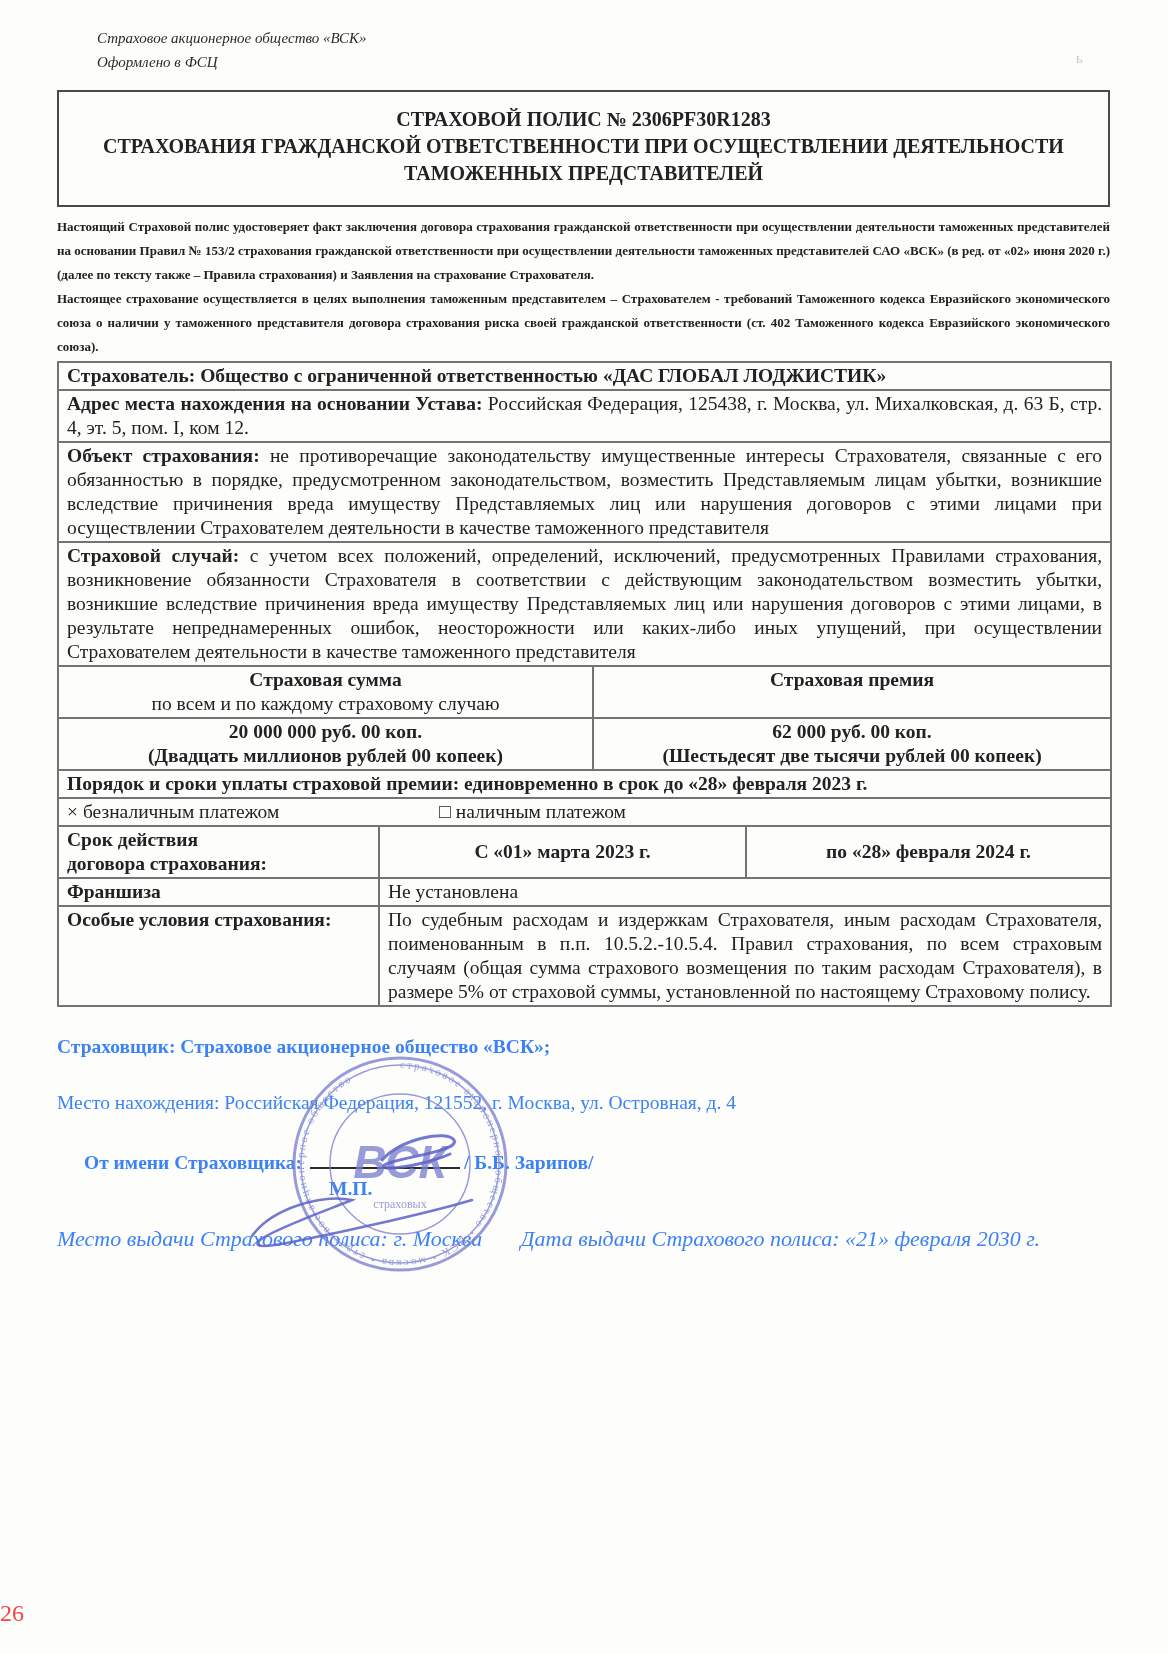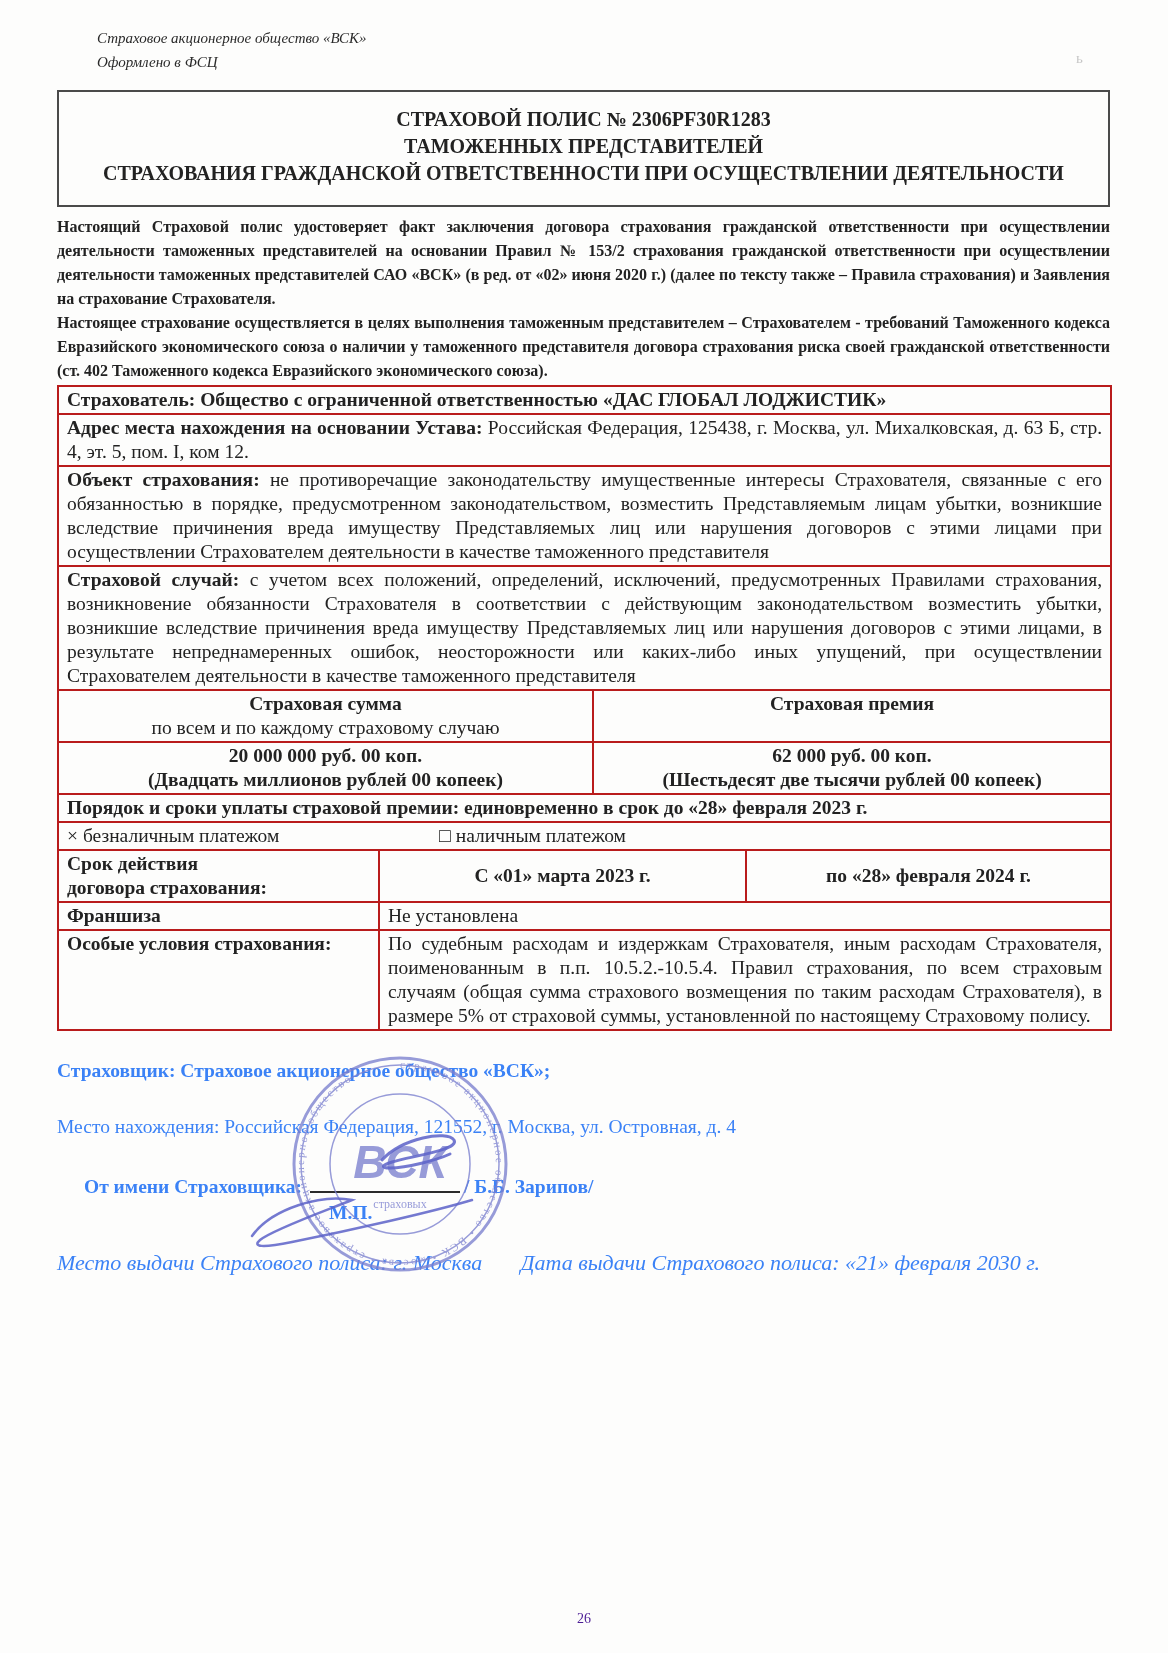--- a/index.html
+++ b/index.html
@@ -9,60 +9,60 @@
     font-family:"Liberation Serif","DejaVu Serif",serif;
     overflow:hidden;
   }
   .content{position:absolute;left:57px;top:0;width:1053px;}
   .letterhead{margin:26px 0 0 40px;font-style:italic;font-weight:400;font-size:15px;line-height:24px;color:#2a2a2a;}
   .title-box{
     margin-top:16px;border:2px solid #4a4a4a;
     padding:14px 23px 18px;text-align:center;
     font-weight:bold;font-size:20px;line-height:27px;color:#222;
   }
-  .preamble{margin-top:8px;font-size:16px;line-height:24px;font-weight:bold;text-align:justify;color:#222;}
+  .preamble{margin-top:8px;font-size:13px;line-height:24px;font-weight:bold;text-align:justify;color:#222;}
   table.policy{
     border-collapse:collapse;width:1053px;table-layout:fixed;
     font-size:19.5px;margin-top:2px;
   }
   table.policy td{
-    border:2px solid #b91c1c;padding:1px 8px;vertical-align:top;line-height:24px;color:#222;
+    border:2px solid #737373;padding:1px 8px;vertical-align:top;line-height:24px;color:#222;
   }
   .b{font-weight:bold;}
   .just{text-align:justify;border-radius:13px;}
   .ctr{text-align:center;}
   .pay-opts span.gap{display:inline-block;width:150px;}
   .footer-block{font-size:19.5px;line-height:24px;color:#3b82f6;}
   .insurer-line{margin-top:28px;font-weight:bold;}
   .location-line{margin-top:32px;}
   .sign-line{margin-top:34px;white-space:nowrap;margin-left:27px;}
   .sig-underline{display:inline-block;width:150px;border-bottom:2px solid #2b2b2b;height:18px;margin:0 4px 0 8px;}
   .mp-line{margin-top:2px;margin-left:272px;font-weight:bold;}
   .issue-line{margin-top:26px;display:flex;font-style:italic;font-size:22px;}
   .issue-date{margin-left:auto;margin-right:70px;}
-  .page-number{position:absolute;left:0;right:0;bottom:26px;text-align:center;font-size:14px;color:#4c1d95;}
+  .page-number{position:absolute;left:0;right:0;bottom:26px;text-align:left;font-size:24px;color:#ef4444;}
   .corner-mark{position:absolute;left:1076px;top:50px;font-size:15px;color:#9a9a9a;opacity:.55;}
   .stamp{position:absolute;left:282px;top:1046px;width:236px;height:236px;opacity:.78;pointer-events:none;}
   .signature{position:absolute;left:232px;top:1108px;width:290px;height:140px;opacity:.85;pointer-events:none;}
 </style>
 </head>
 <body>
 
 <div class="page">
   <div class="content">
 
     <div class="letterhead">
       <div>Страховое акционерное общество «ВСК»</div>
       <div>Оформлено в ФСЦ</div>
     </div>
 
     <div class="title-box">
       <div>СТРАХОВОЙ ПОЛИС № 2306PF30R1283</div>
+      <div>СТРАХОВАНИЯ ГРАЖДАНСКОЙ ОТВЕТСТВЕННОСТИ ПРИ ОСУЩЕСТВЛЕНИИ ДЕЯТЕЛЬНОСТИ</div>
       <div>ТАМОЖЕННЫХ ПРЕДСТАВИТЕЛЕЙ</div>
-      <div>СТРАХОВАНИЯ ГРАЖДАНСКОЙ ОТВЕТСТВЕННОСТИ ПРИ ОСУЩЕСТВЛЕНИИ ДЕЯТЕЛЬНОСТИ</div>
     </div>
 
     <div class="preamble">
       <div>Настоящий Страховой полис удостоверяет факт заключения договора страхования гражданской ответственности при осуществлении деятельности таможенных представителей на основании Правил № 153/2 страхования гражданской ответственности при осуществлении деятельности таможенных представителей САО «ВСК» (в ред. от «02» июня 2020 г.) (далее по тексту также – Правила страхования) и Заявления на страхование Страхователя.</div>
       <div>Настоящее страхование осуществляется в целях выполнения таможенным представителем – Страхователем - требований Таможенного кодекса Евразийского экономического союза о наличии у таможенного представителя договора страхования риска своей гражданской ответственности (ст. 402 Таможенного кодекса Евразийского экономического союза).</div>
     </div>
 
     <table class="policy">
       <colgroup>
           <col style="width:321px">

